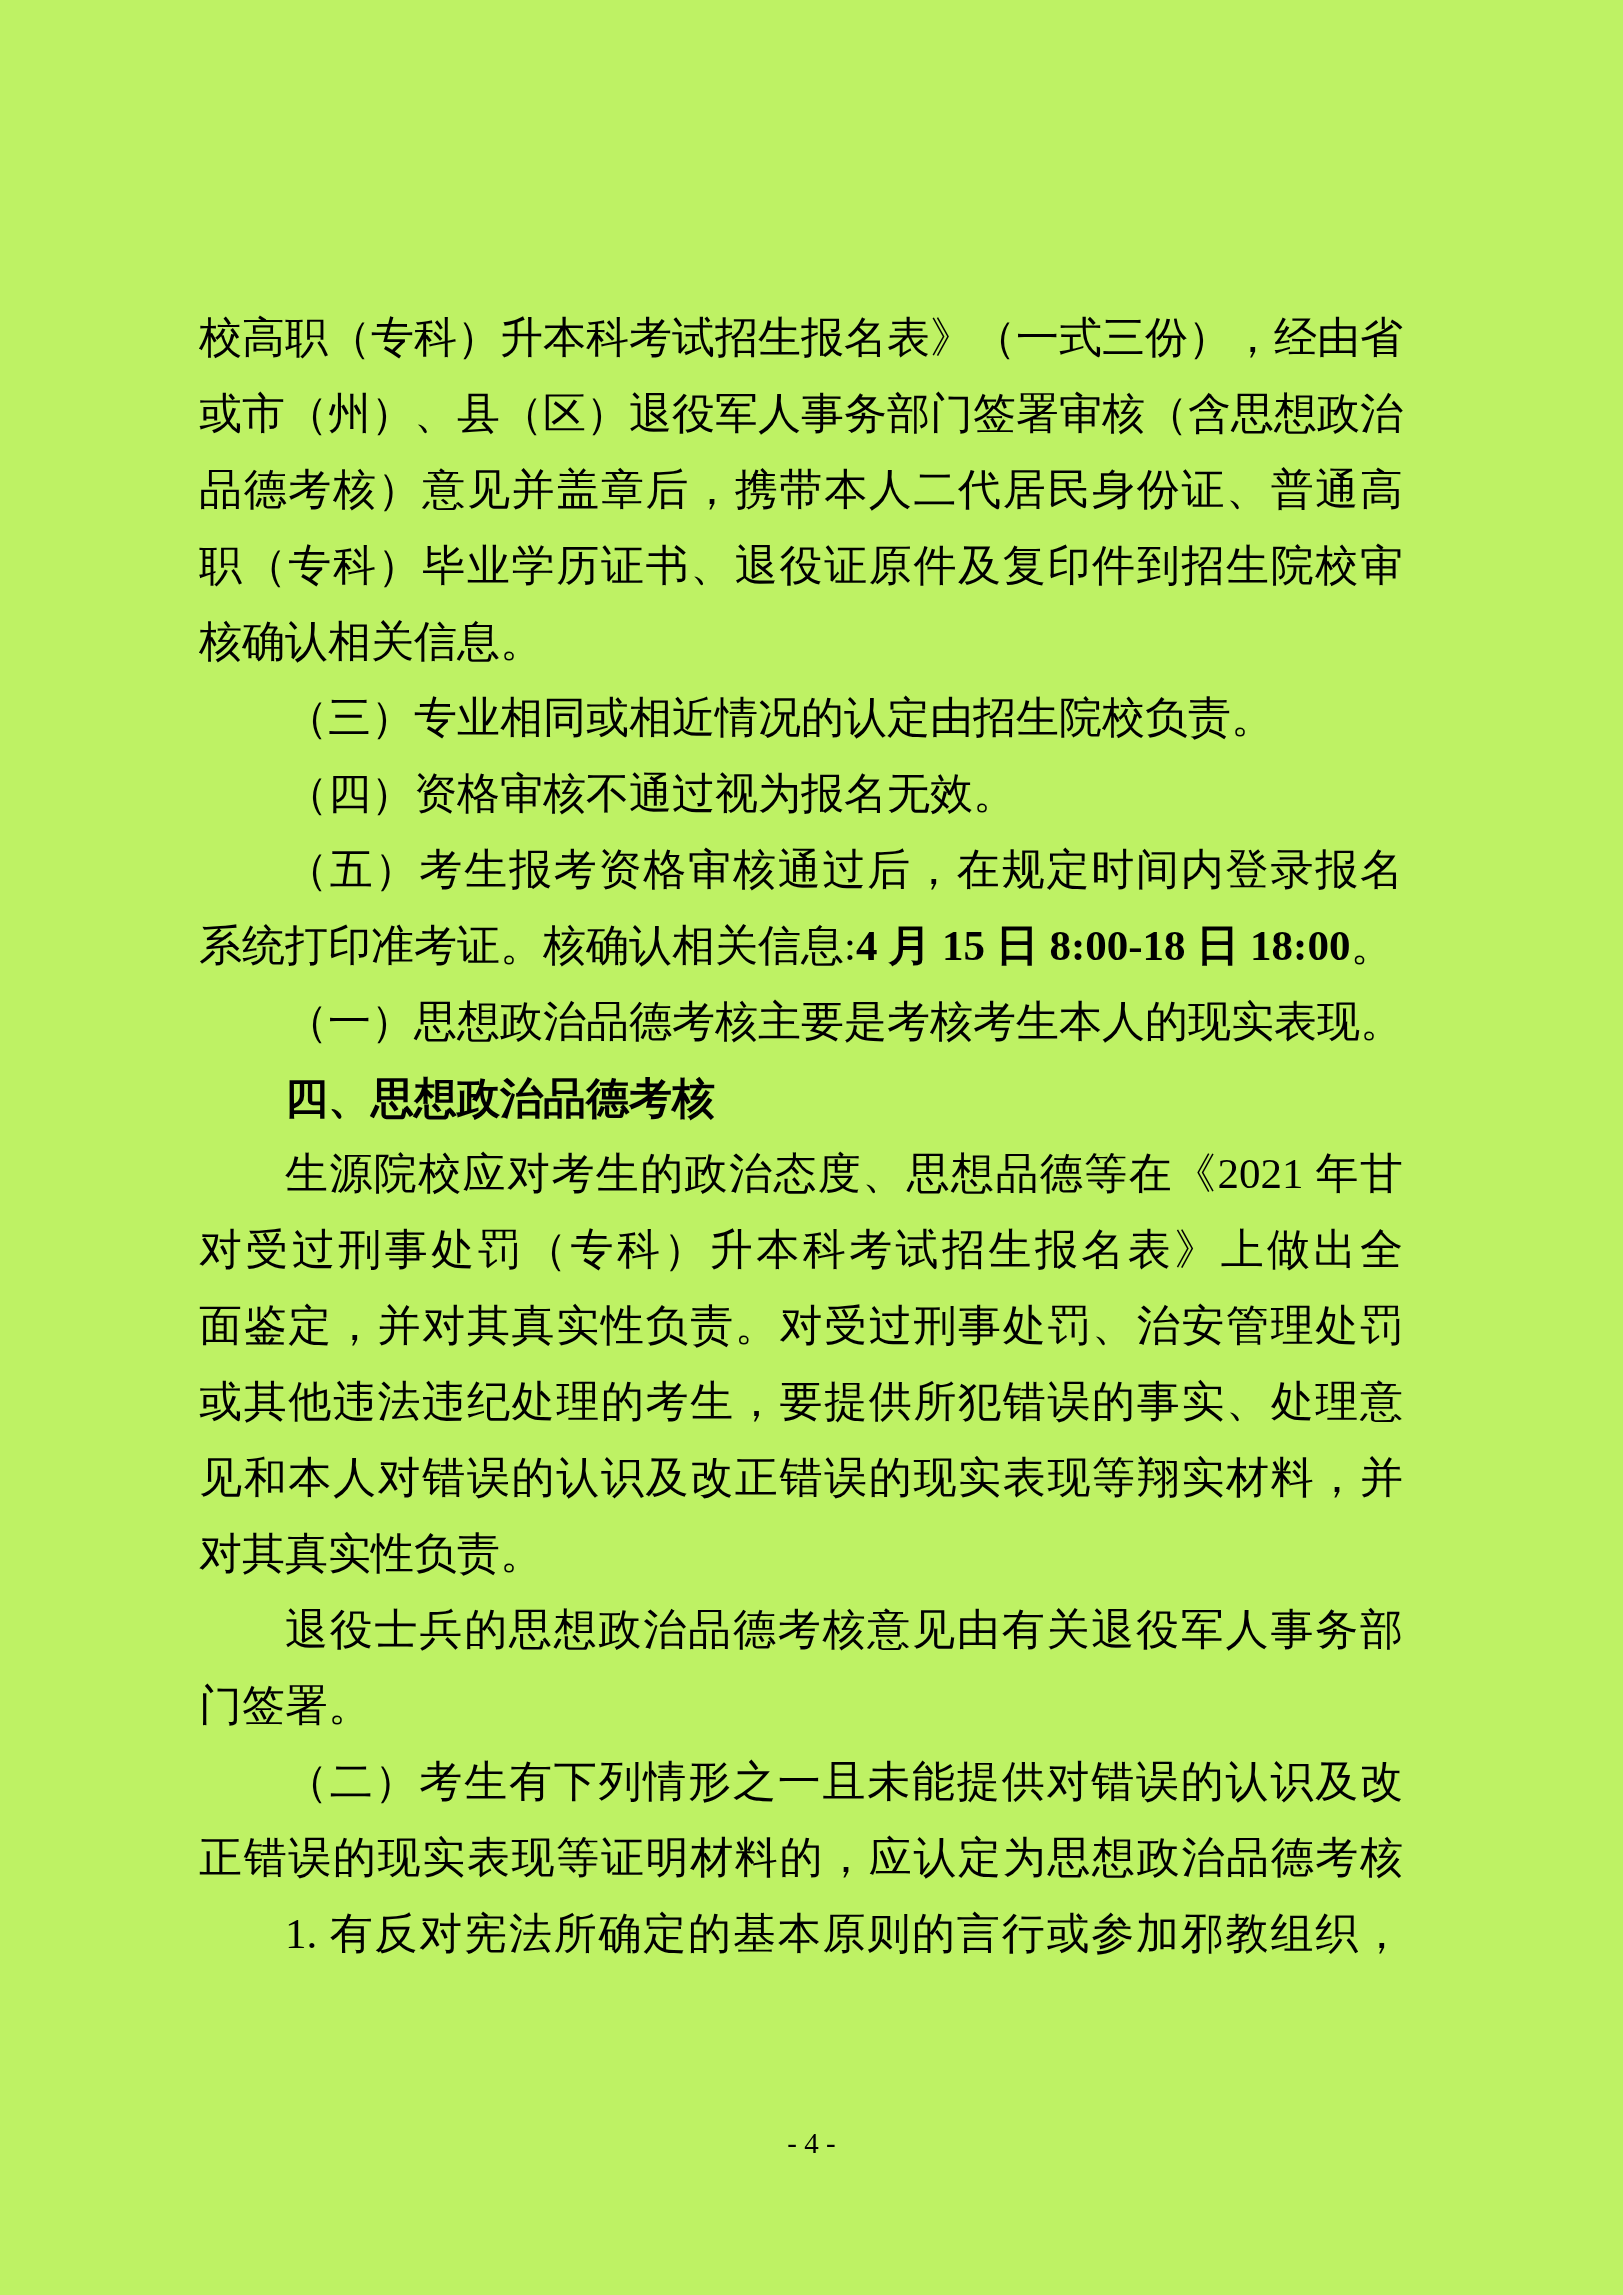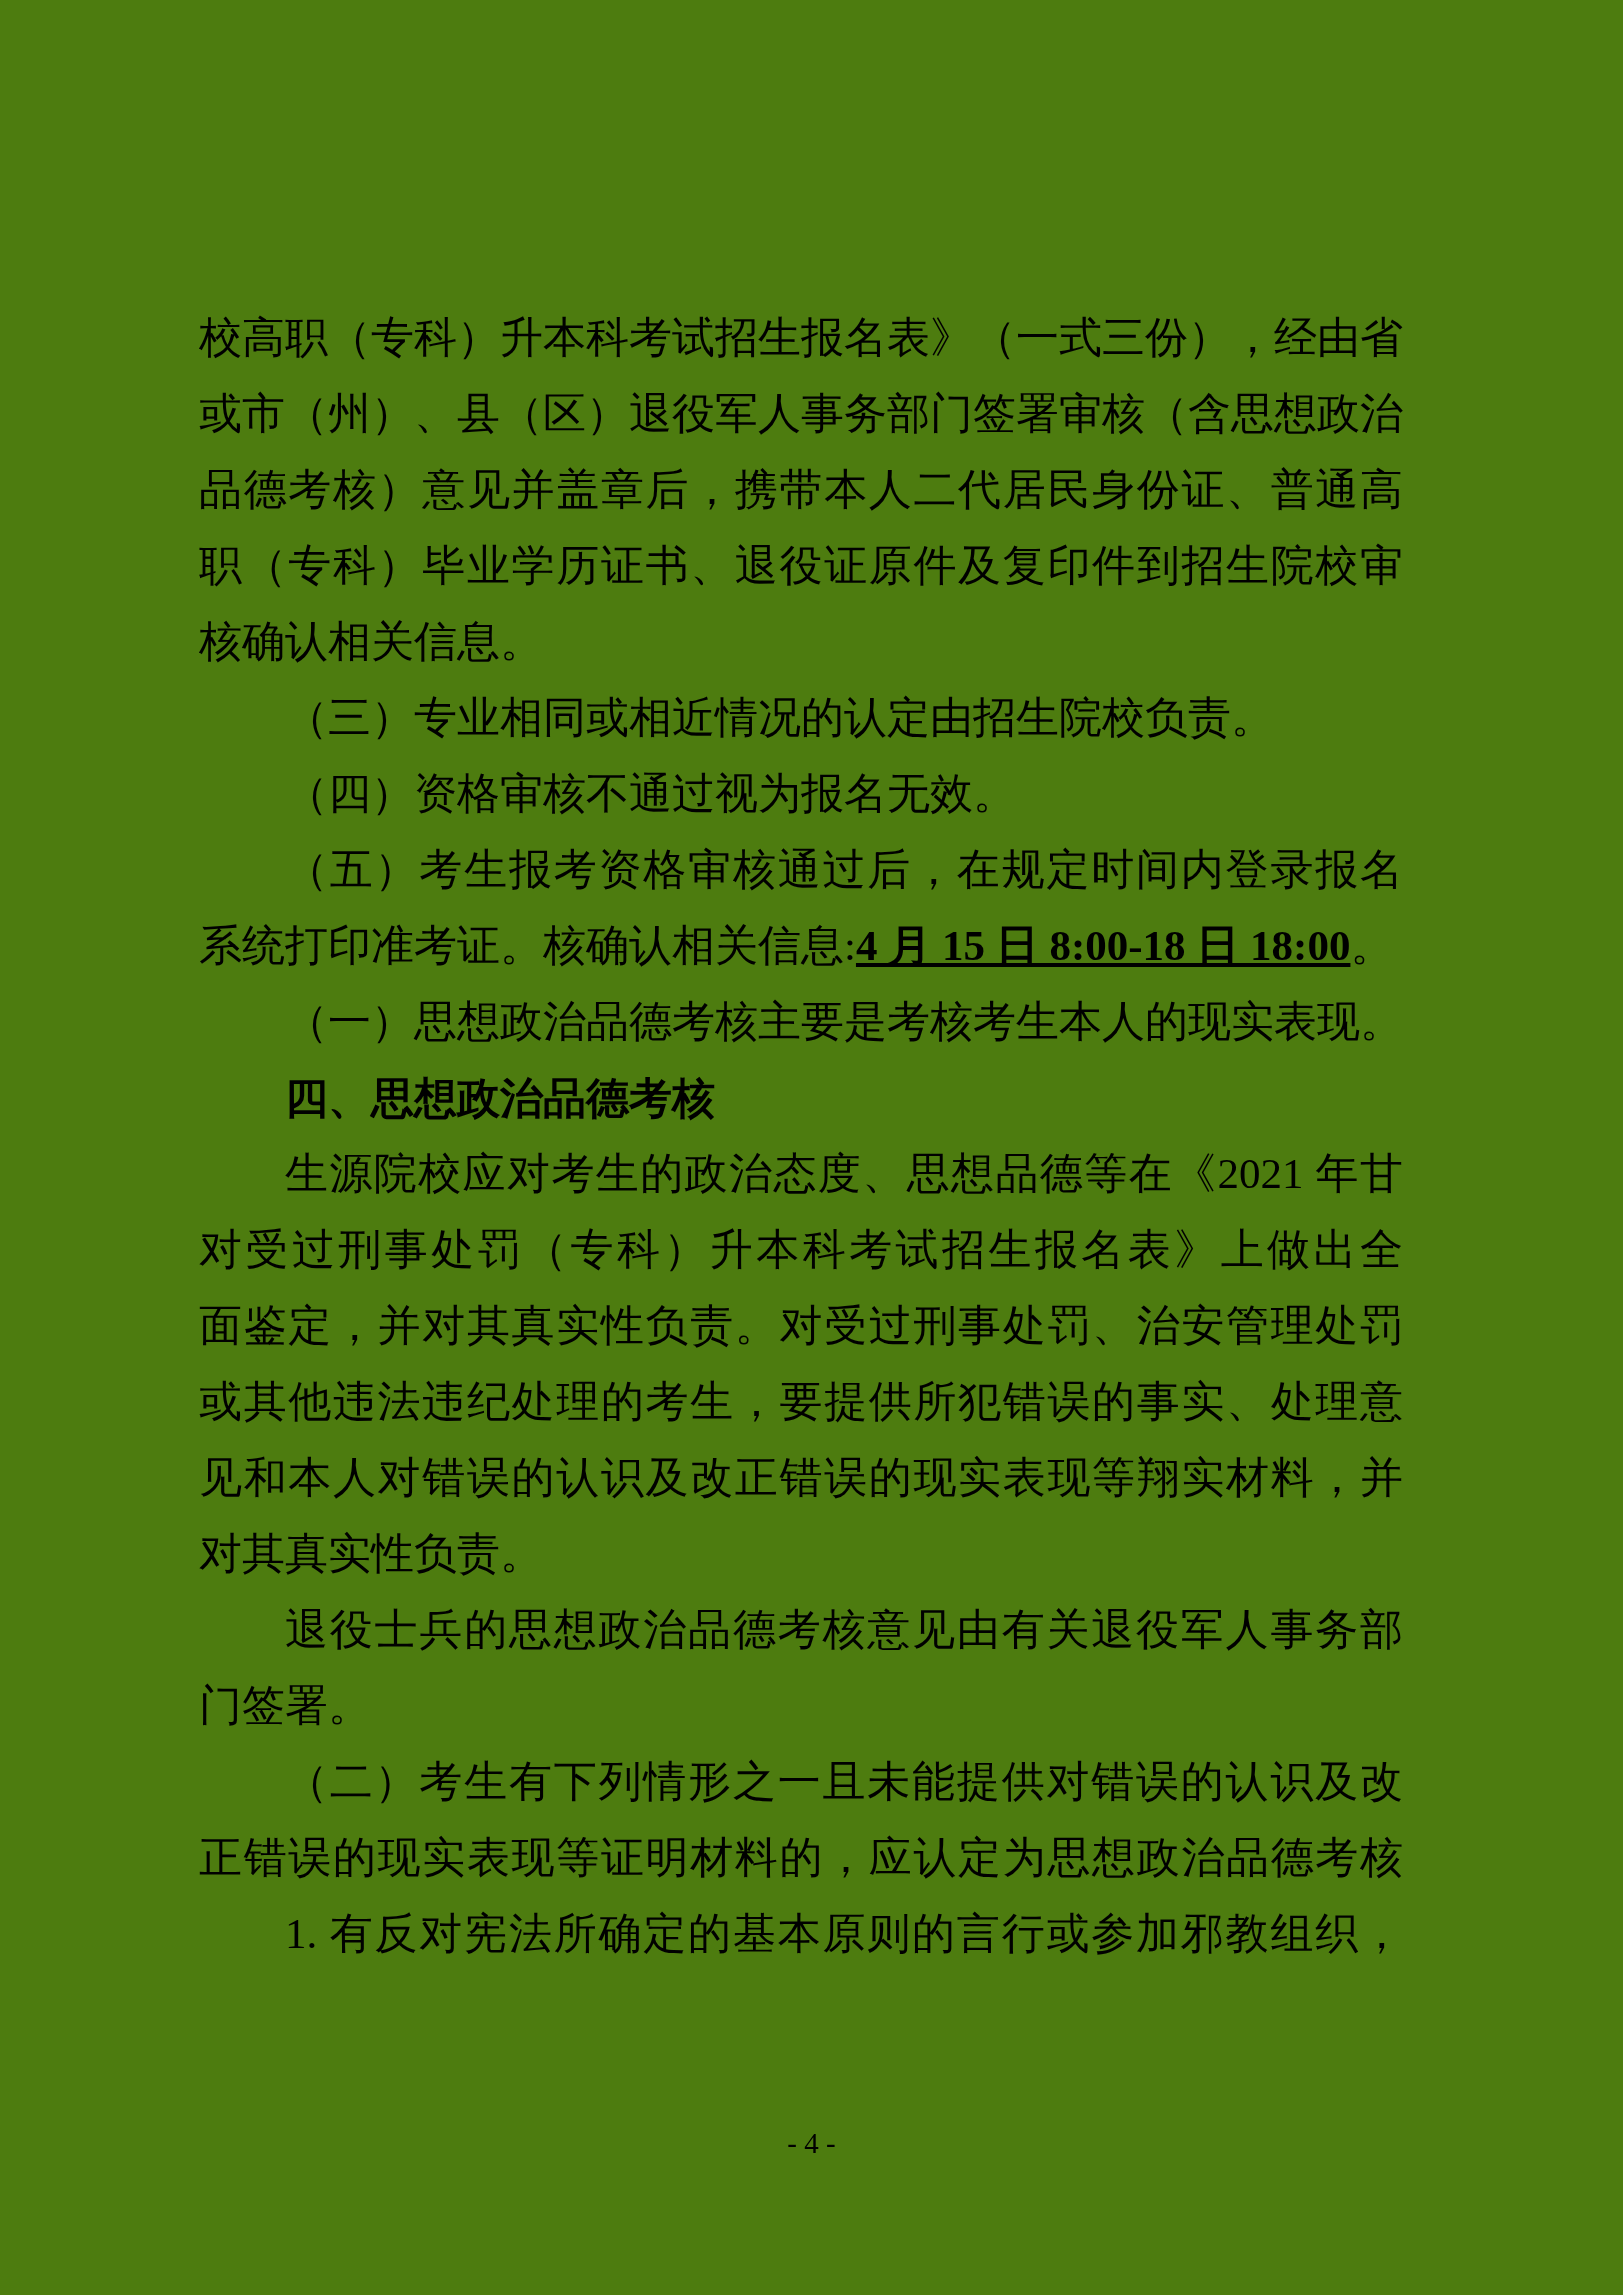--- a/index.html
+++ b/index.html
@@ -4,21 +4,21 @@
 <style>
   html, body {
     margin: 0;
     padding: 0;
     background: #ffffff;
   }
   .page {
     position: relative;
     width: 1623px;
     height: 2295px;
-    background: #4d7c0f;
+    background: #bef264;
     overflow: hidden;
     font-family: "Liberation Serif", "DejaVu Serif", serif;
     color: #000000;
   }
   .doc-body {
     position: absolute;
     left: 199px;
     top: 300px;
     width: 1204px;
   }
@@ -38,21 +38,20 @@
   }
   .line.indent {
     text-indent: 86px;
   }
   .line.heading {
     font-family: "Liberation Sans", "DejaVu Sans", sans-serif;
     font-weight: 700;
   }
   .seg-bold {
     font-weight: 700;
-    text-decoration: underline;
   }
   .footer {
     position: absolute;
     top: 2126px;
     left: 0;
     width: 100%;
     text-align: center;
     font-family: "Liberation Serif", "DejaVu Serif", serif;
     font-size: 29px;
     line-height: 34px;

